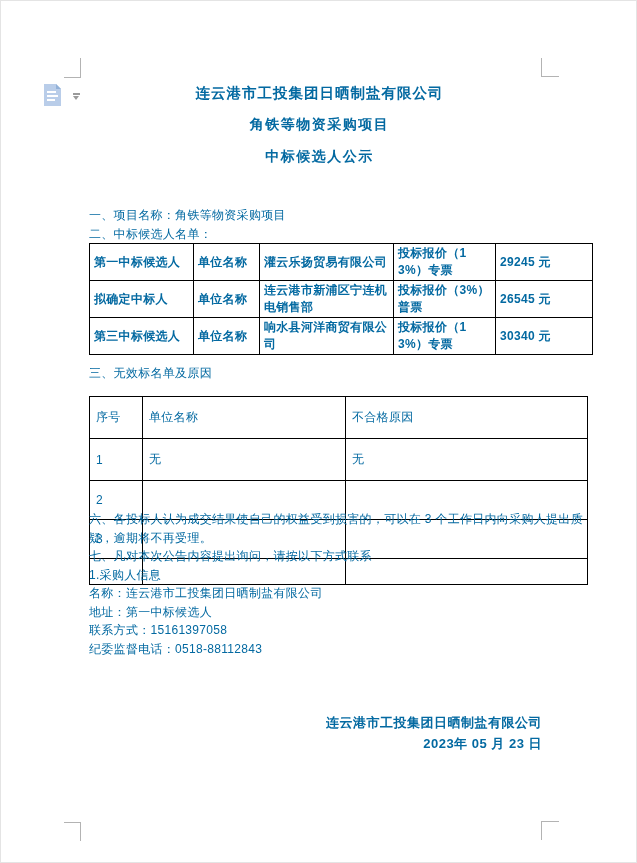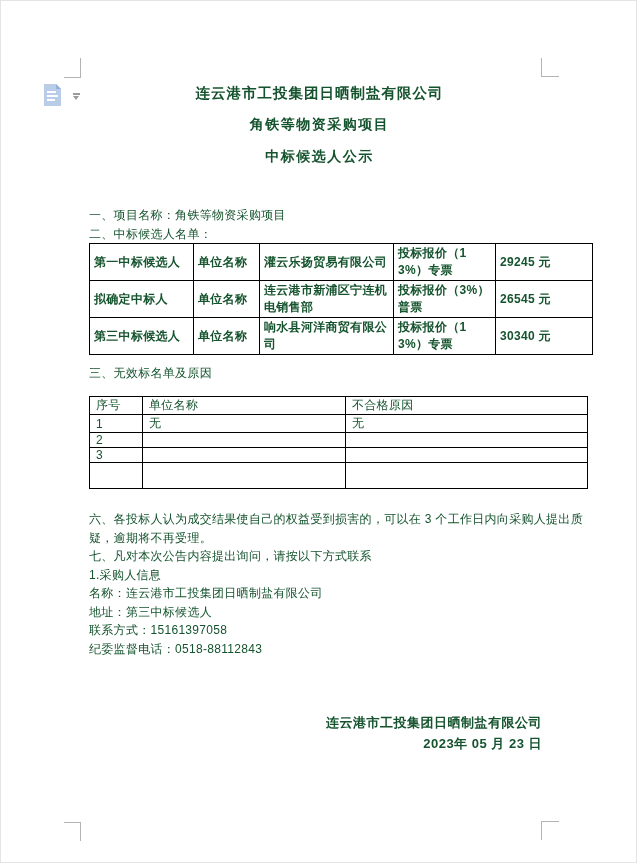--- a/index.html
+++ b/index.html
@@ -3,21 +3,21 @@
 <meta charset="utf-8">
 <style>
   html,body{margin:0;padding:0;background:#fff;}
   .page{
     position:relative;
     width:637px;height:863px;
     background:#fff;
     border:1px solid #e4e4e4;
     box-sizing:border-box;
     font-family:"Liberation Sans",sans-serif;
-    color:#14532d;
+    color:#0369a1;
     overflow:hidden;
   }
   
   .mark{position:absolute;}
   .mark-tl{left:63px;top:57px;width:16px;height:19px;border-right:1px solid #b3b3b3;border-bottom:1px solid #b3b3b3;}
   .mark-tr{left:540px;top:57px;width:17px;height:18px;border-left:1px solid #b3b3b3;border-bottom:1px solid #b3b3b3;}
   .mark-bl{left:63px;top:821px;width:16px;height:18px;border-right:1px solid #b3b3b3;border-top:1px solid #b3b3b3;}
   .mark-br{left:540px;top:820px;width:17px;height:18px;border-left:1px solid #b3b3b3;border-top:1px solid #b3b3b3;}
 
   
@@ -49,21 +49,21 @@
   .t-candidates .r2{height:32px;}
   .t-candidates .r3{height:31px;}
 
   .t-invalid{left:88px;top:395px;width:459px;}
   .t-invalid .c1{width:40px;}
   .t-invalid .c2{width:190px;}
   .t-invalid .c3{width:229px;}
   .t-invalid .rh{height:17px;}
   .t-invalid .rr{height:14px;}
   .t-invalid .rl{height:26px;}
-  .t-invalid td{padding:0 6px;}
+  .t-invalid td{padding:12px 6px;}
 
   .paras{position:absolute;left:88px;top:509px;line-height:18.5px;}
   .paras div{white-space:nowrap;}
 
   .signature{position:absolute;right:94px;top:711px;text-align:right;font-weight:700;font-size:13px;line-height:21px;letter-spacing:0.5px;}
   .signature div{white-space:nowrap;}
 </style>
 </head>
 <body>
 
@@ -154,21 +154,21 @@
     </tr>
   </tbody>
     </table>
 
   <div class="paras body-text">
     <div>六、各投标人认为成交结果使自己的权益受到损害的，可以在 3 个工作日内向采购人提出质</div>
     <div>疑，逾期将不再受理。</div>
     <div>七、凡对本次公告内容提出询问，请按以下方式联系</div>
     <div>1.采购人信息</div>
     <div>名称：连云港市工投集团日晒制盐有限公司</div>
-    <div>地址：第三中标候选人</div>
+    <div>地址：第一中标候选人</div>
     <div>联系方式：15161397058</div>
     <div>纪委监督电话：0518-88112843</div>
   </div>
 
   <div class="signature">
     <div>连云港市工投集团日晒制盐有限公司</div>
     <div>2023年 05 月 23 日</div>
   </div>
 
 </div>

